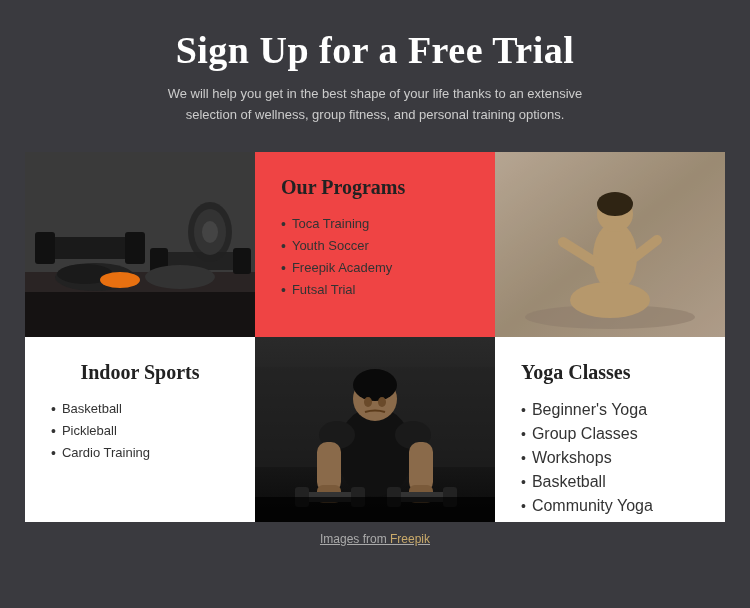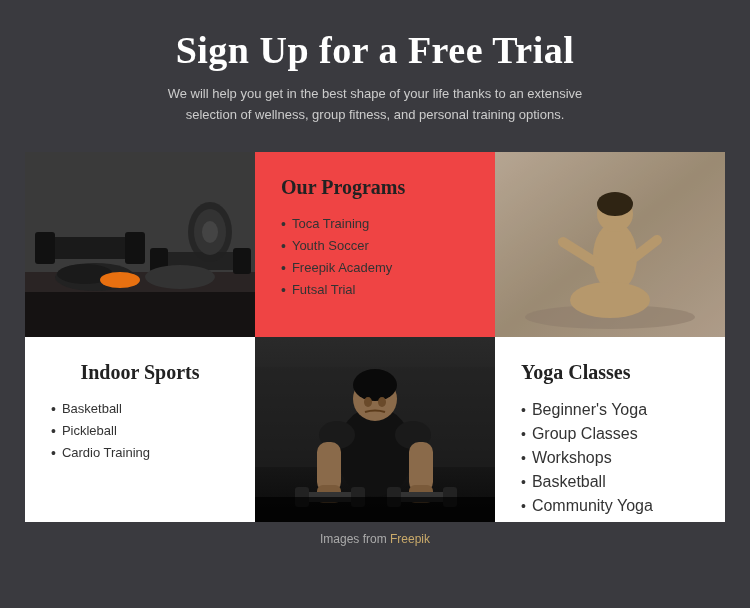--- a/index.html
+++ b/index.html
@@ -184,20 +184,21 @@
       font-size: 14px;
     }
 
     
     .footer {
       text-align: center;
       padding: 10px 0 0;
       font-size: 12px;
       color: #aaaaaa;
       font-family: Arial, sans-serif;
+      text-decoration: underline;
     }
 
     .footer a {
       color: #c8a96a;
       text-decoration: none;
     }
 
     
     .gym-weights-svg {
       width: 100%;

